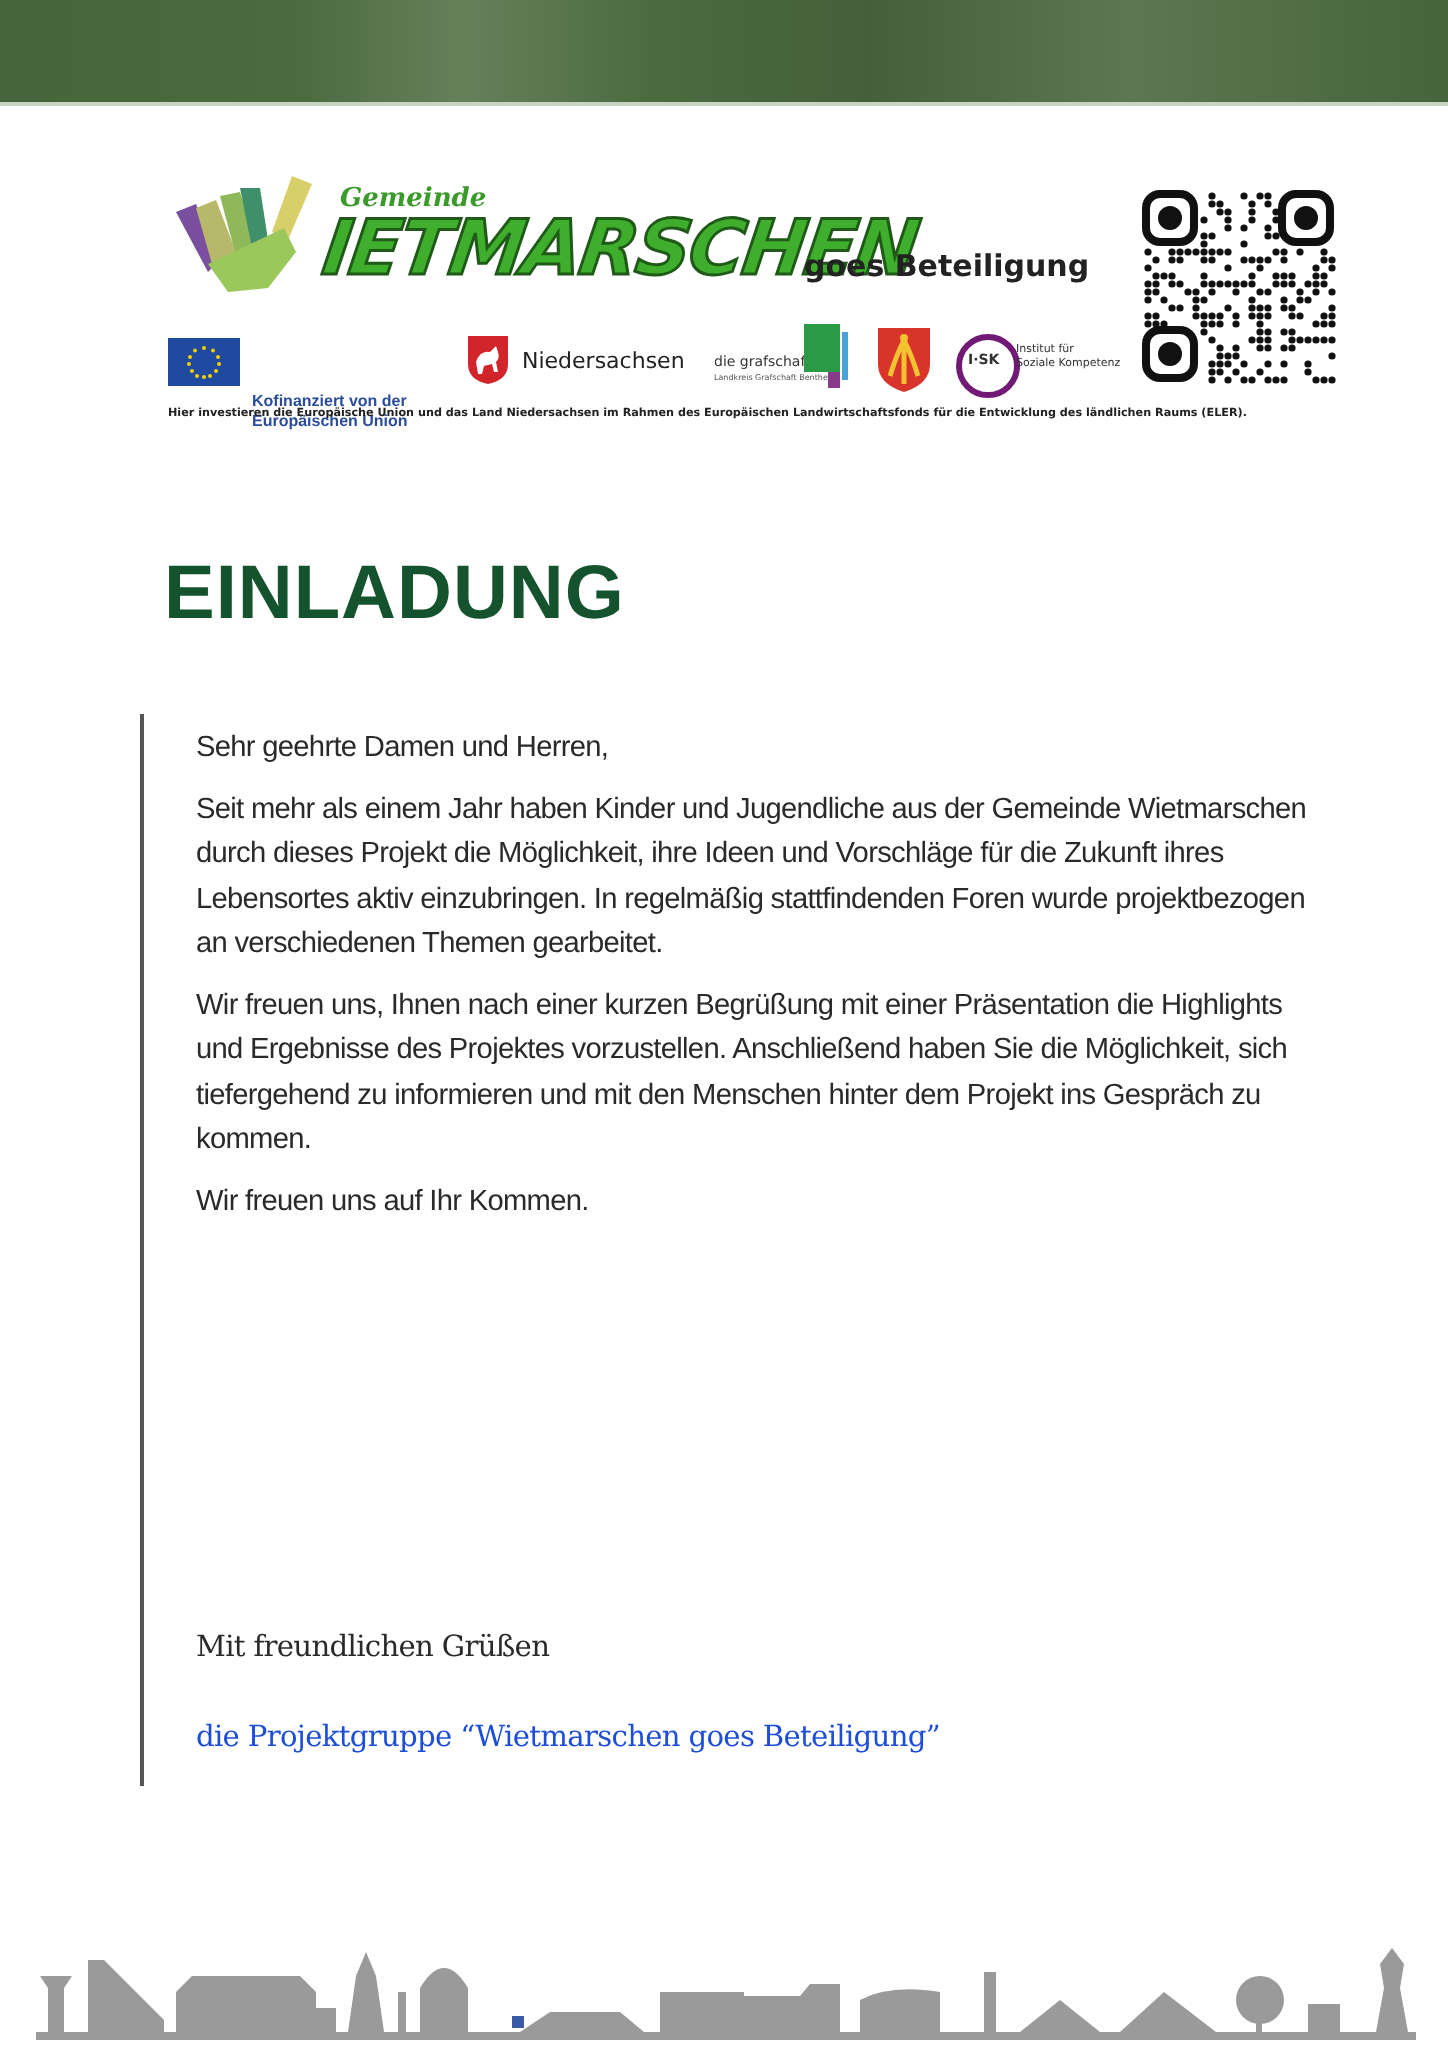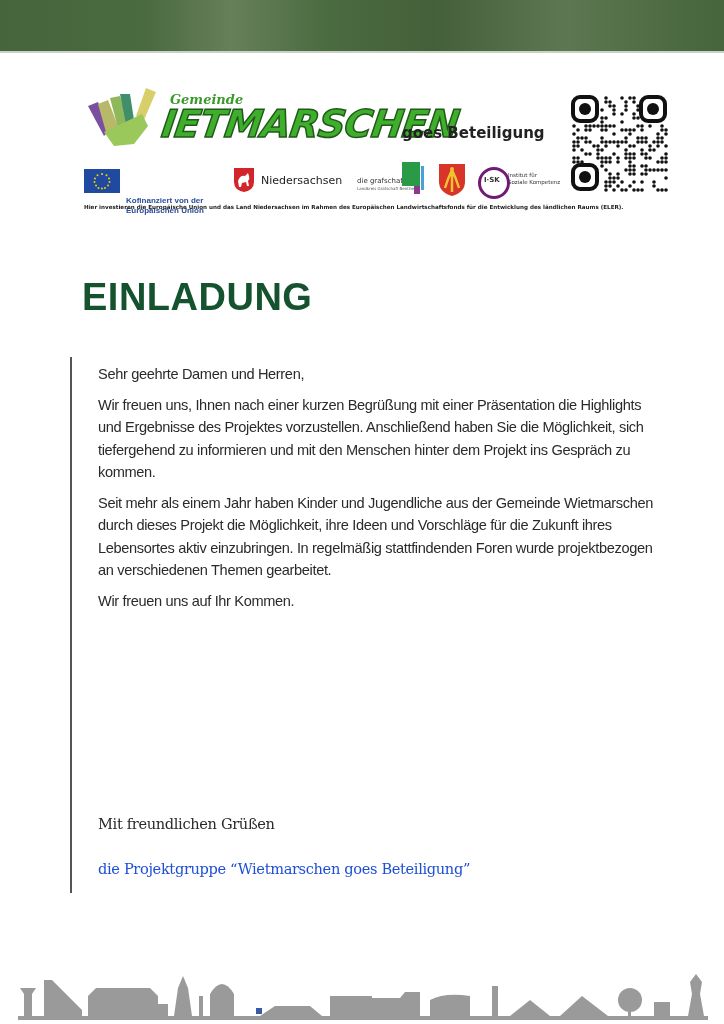--- a/index.html
+++ b/index.html
@@ -306,22 +306,22 @@
   </div>
 </div>
 <div class="eler-note">Hier investieren die Europäische Union und das Land Niedersachsen im Rahmen des Europäischen Landwirtschaftsfonds für die Entwicklung des ländlichen Raums (ELER).</div>
 
 <div class="title">EINLADUNG</div>
 
 <div class="rule"></div>
 
 <div class="body-text">
   <p>Sehr geehrte Damen und Herren,</p>
+  <p>Seit mehr als einem Jahr haben Kinder und Jugendliche aus der Gemeinde Wietmarschen durch dieses Projekt die Möglichkeit, ihre Ideen und Vorschläge für die Zukunft ihres Lebensortes aktiv einzubringen. In regelmäßig stattfindenden Foren wurde projektbezogen an verschiedenen Themen gearbeitet.</p>
   <p>Wir freuen uns, Ihnen nach einer kurzen Begrüßung mit einer Präsentation die Highlights und Ergebnisse des Projektes vorzustellen. Anschließend haben Sie die Möglichkeit, sich tiefergehend zu informieren und mit den Menschen hinter dem Projekt ins Gespräch zu kommen.</p>
-  <p>Seit mehr als einem Jahr haben Kinder und Jugendliche aus der Gemeinde Wietmarschen durch dieses Projekt die Möglichkeit, ihre Ideen und Vorschläge für die Zukunft ihres Lebensortes aktiv einzubringen. In regelmäßig stattfindenden Foren wurde projektbezogen an verschiedenen Themen gearbeitet.</p>
   <p>Wir freuen uns auf Ihr Kommen.</p>
 </div>
 <div class="closing">Mit freundlichen Grüßen</div>
 <div class="sign">die Projektgruppe “Wietmarschen goes Beteiligung”</div>
 
 <svg class="skyline" viewBox="0 0 724 58">
   <g fill="#9a9a9a">
     <rect x="18" y="50" width="690" height="4"></rect>
     <path d="M20 22 H36 L32 28 V50 H24 V28 Z"></path>
     <path d="M44 14 H52 L82 44 V50 H44 Z"></path>

